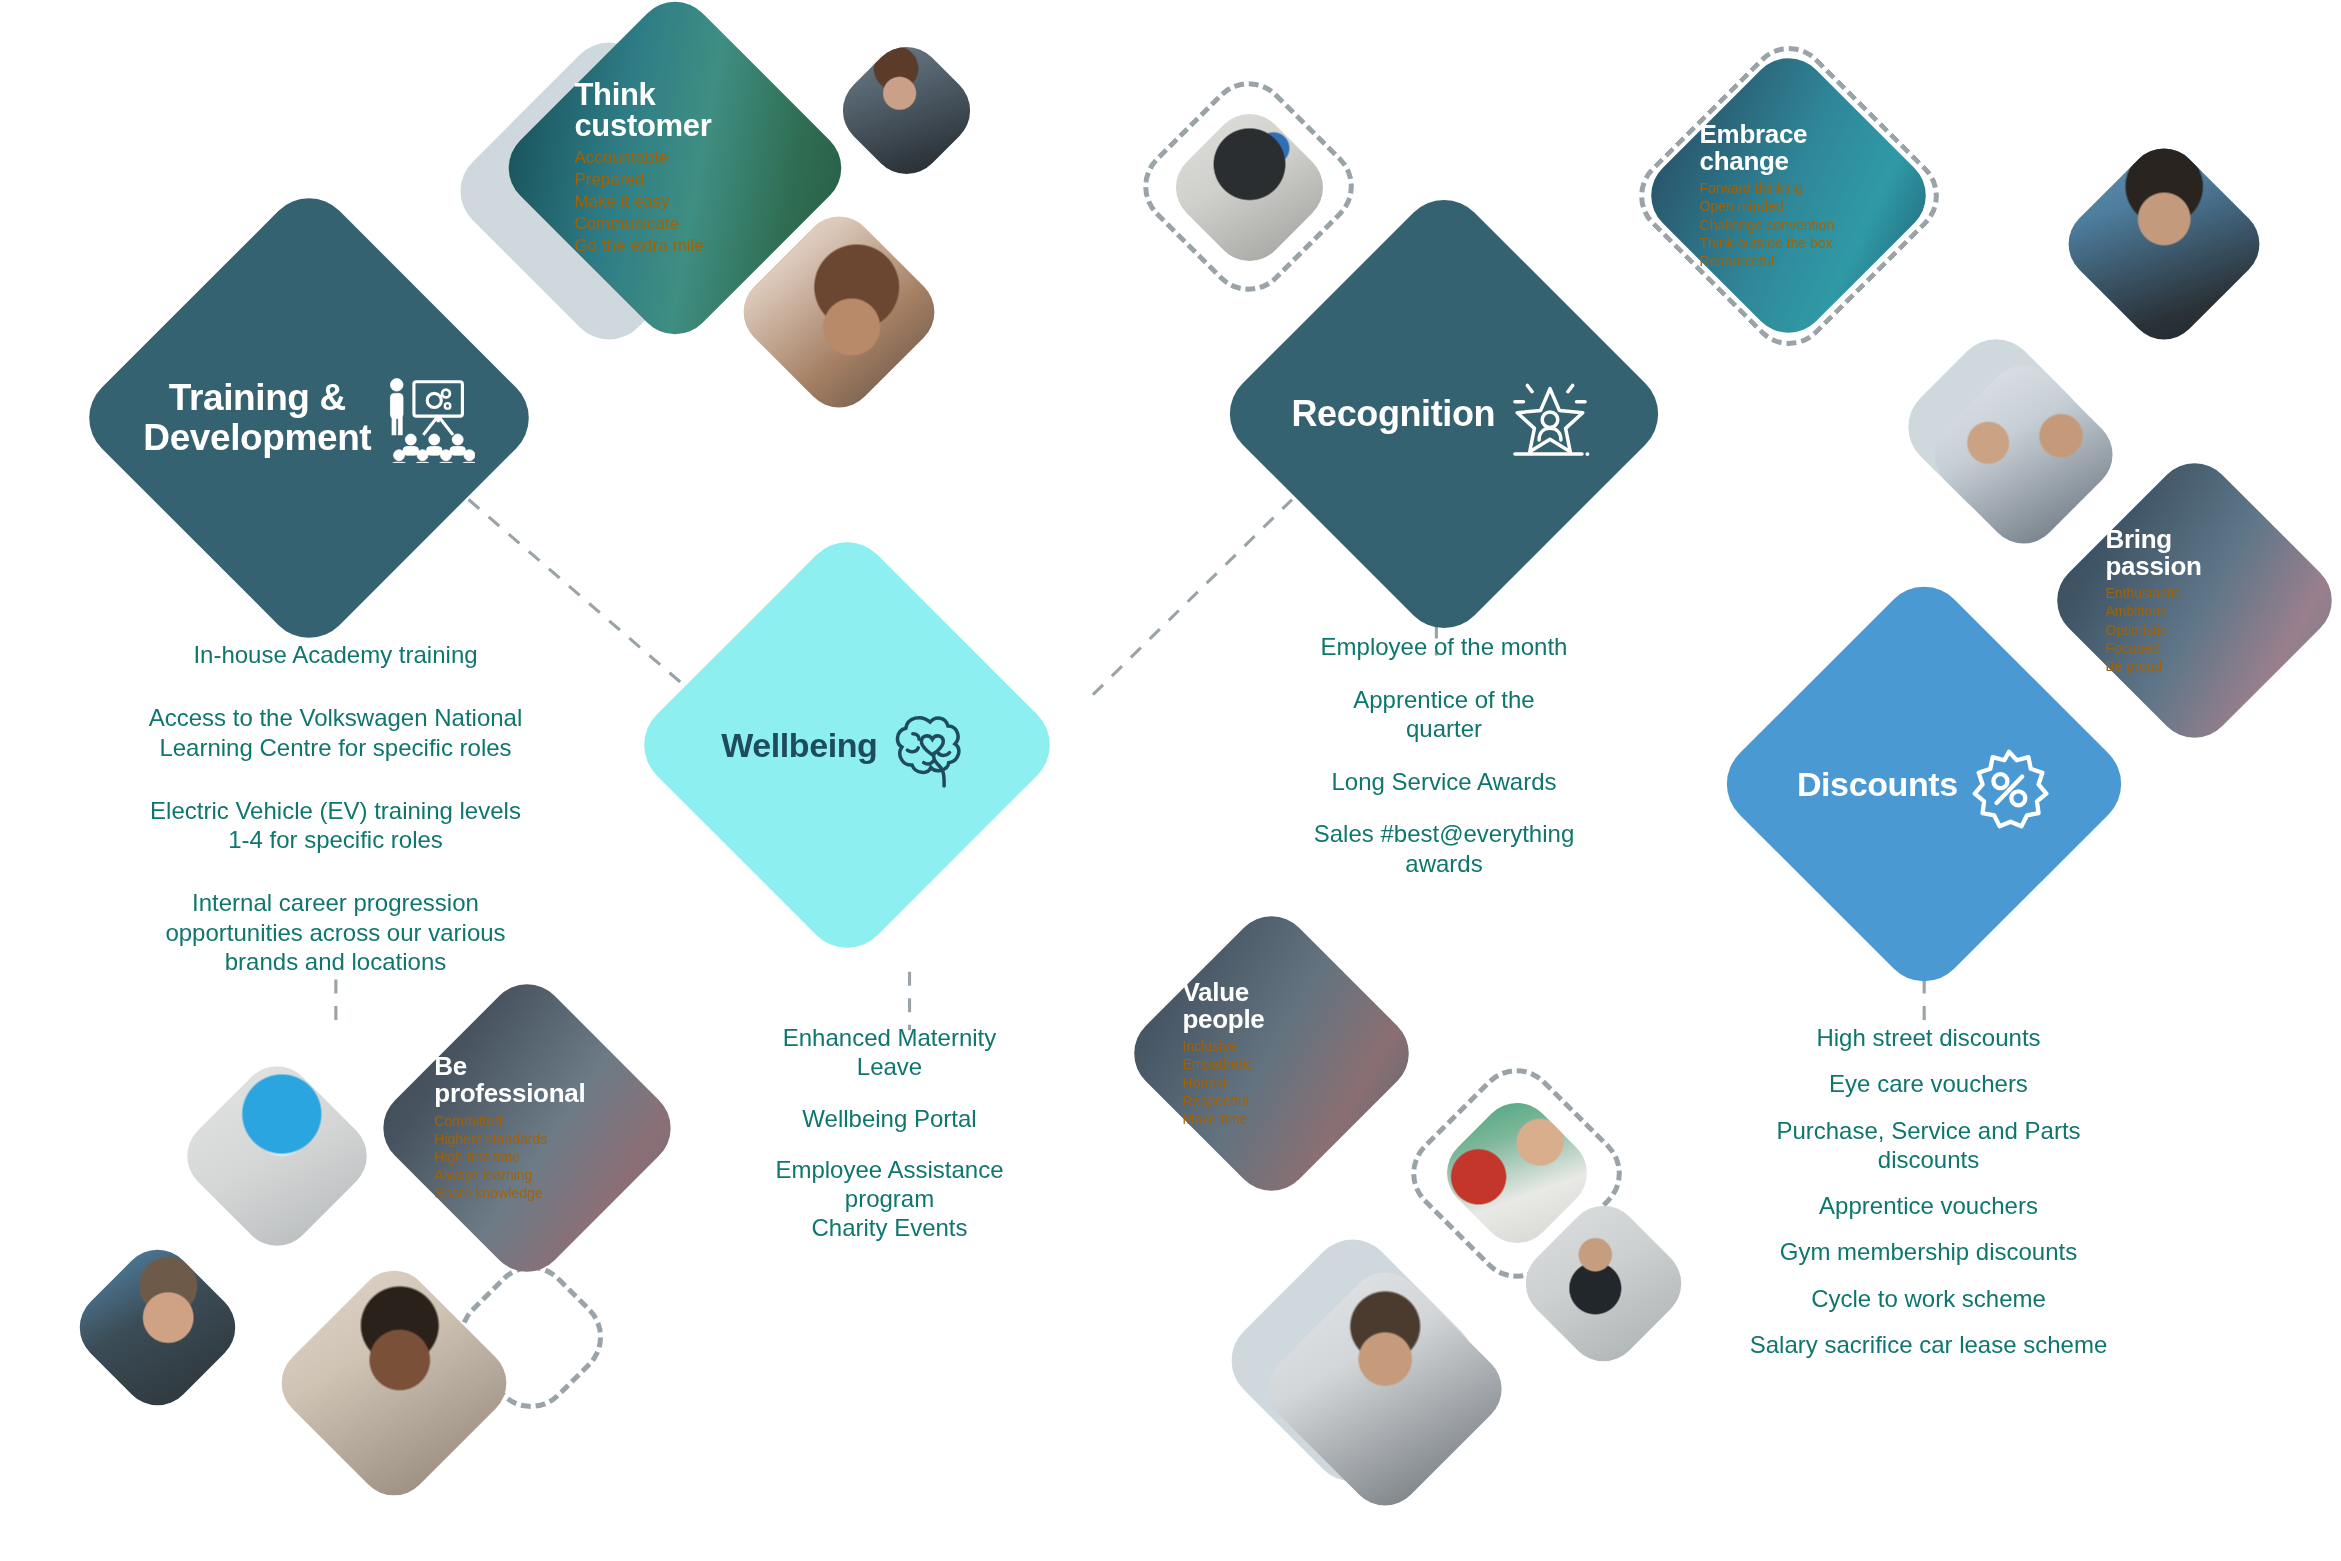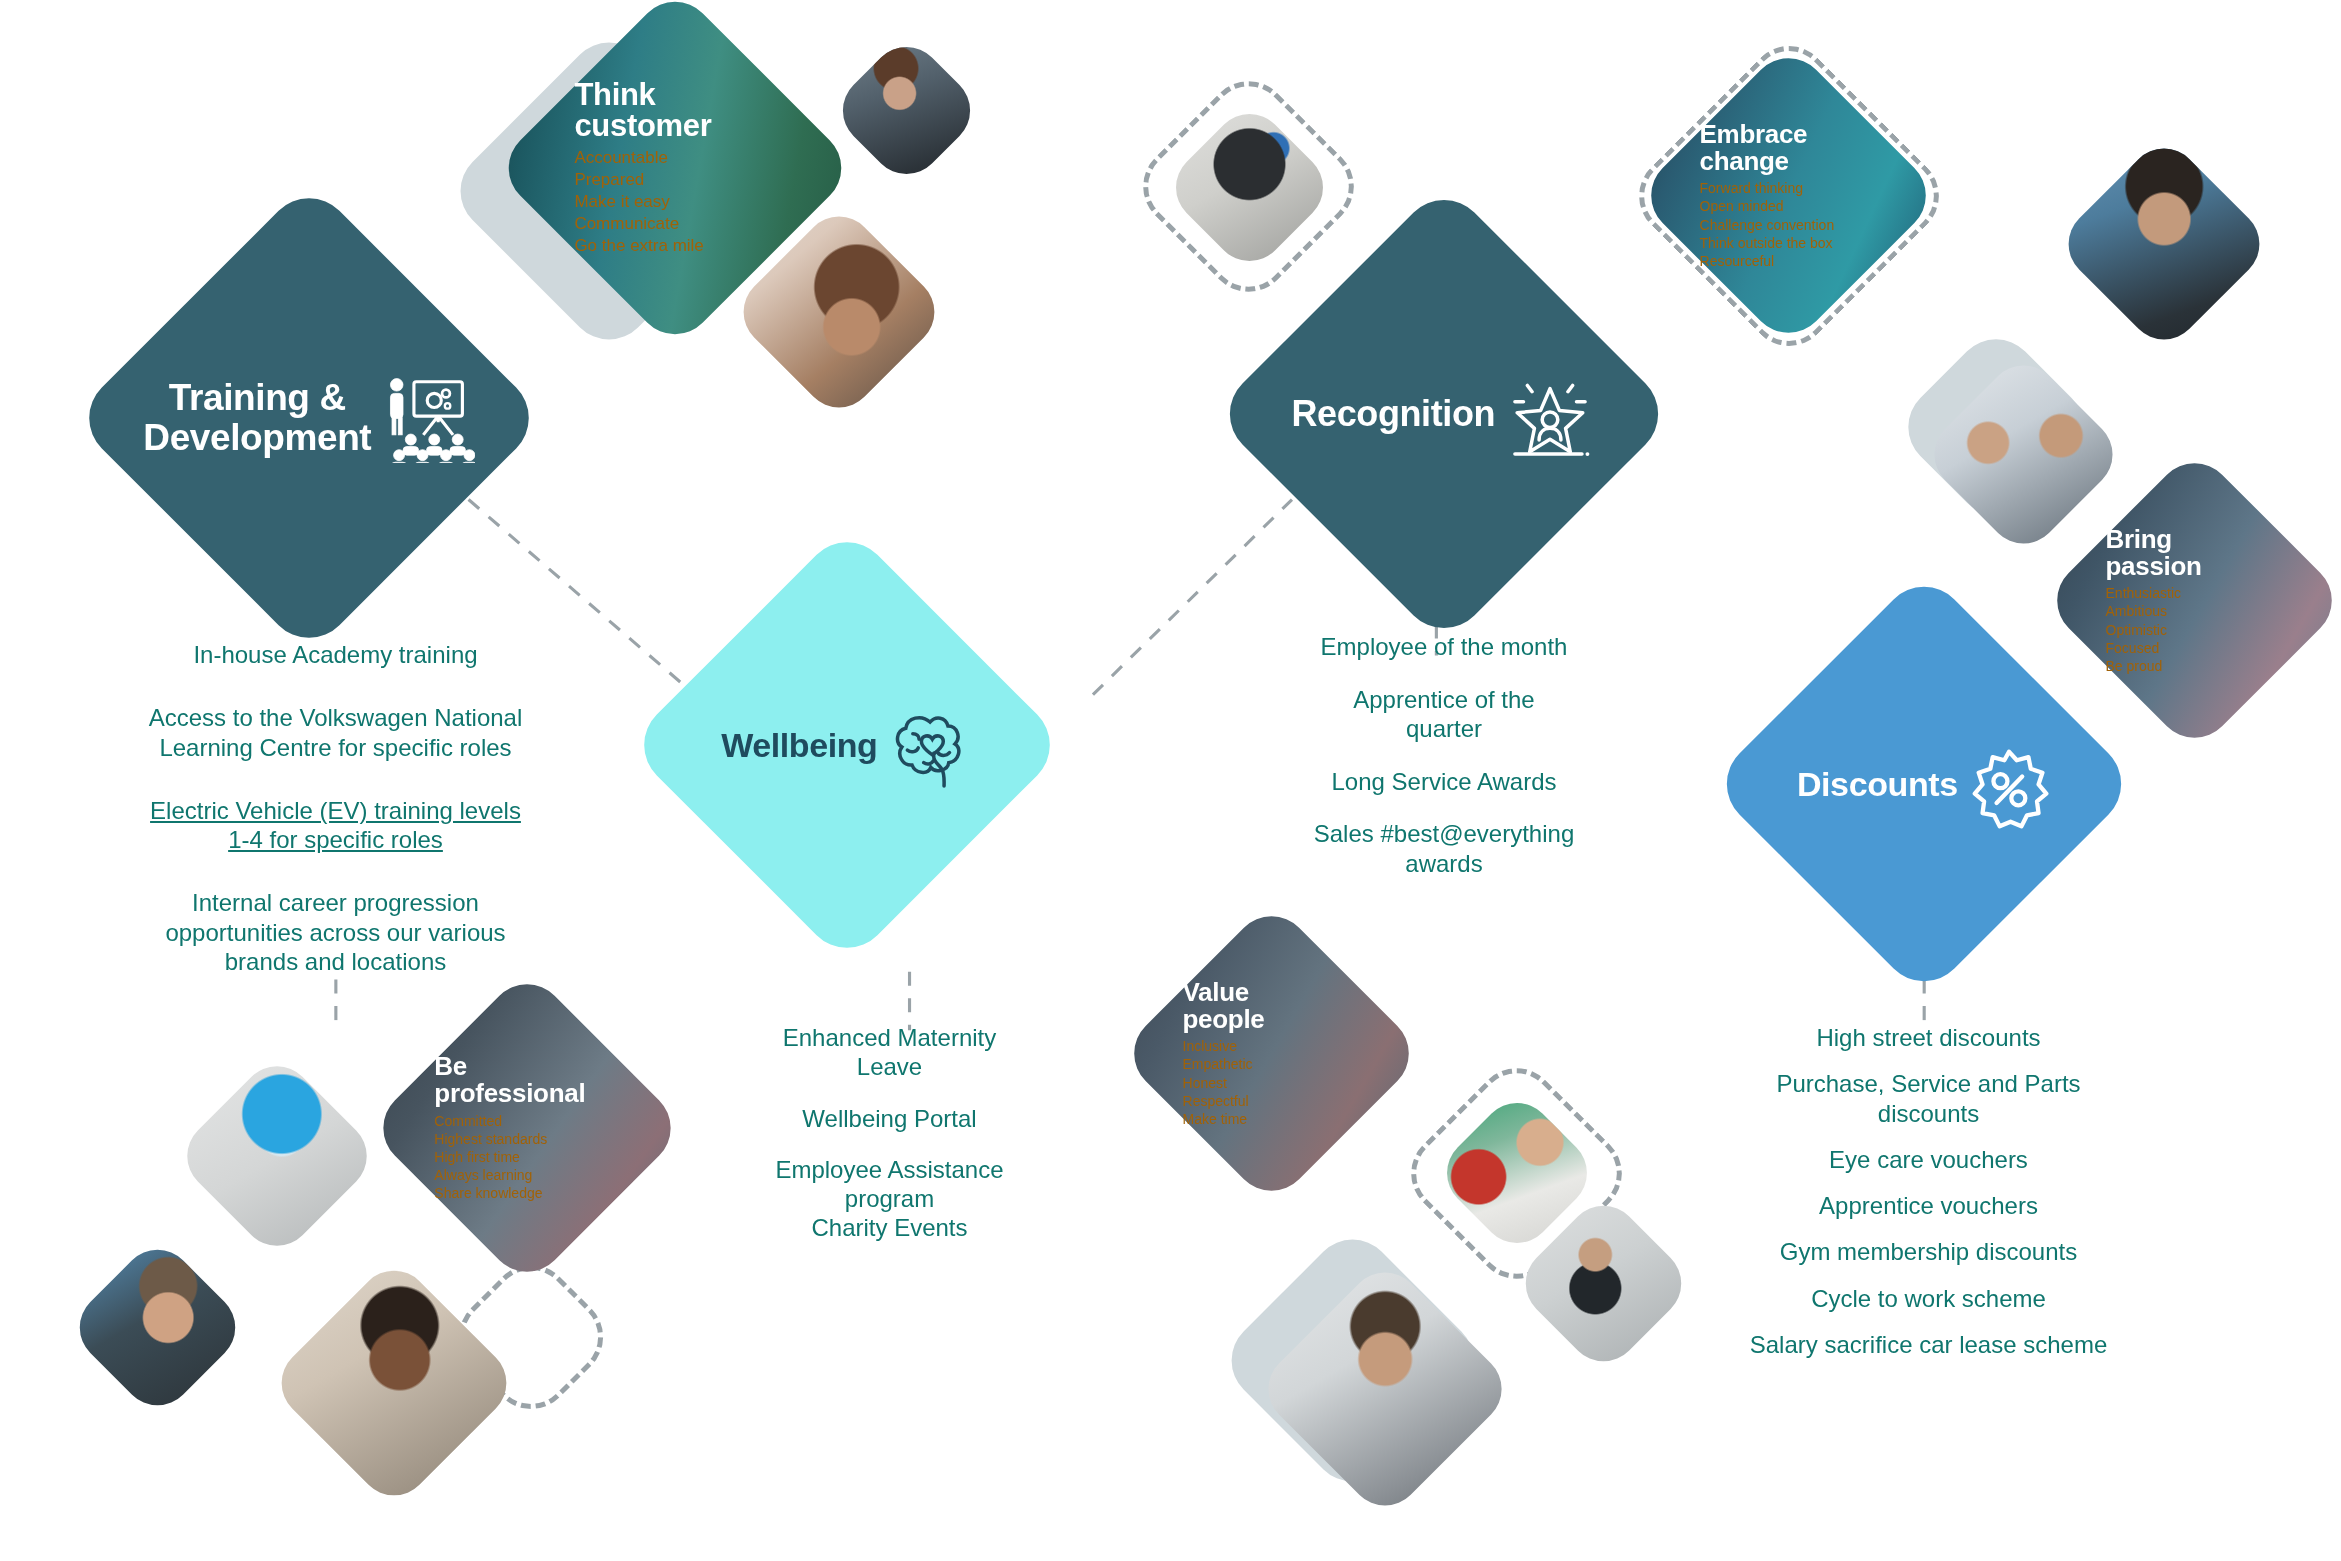--- a/index.html
+++ b/index.html
@@ -317,21 +317,21 @@
           </g>
         </svg>
       </span>
     </div>
   </div>
 
   <div class="listblk" style="left:78px; top:640px; width:515px; font-size:24px;">
     <div class="li" style="white-space:pre-line;">In-house Academy training</div>
     <div class="li" style="white-space:pre-line; margin-top:34px;">Access to the Volkswagen National
 Learning Centre for specific roles</div>
-    <div class="li" style="white-space:pre-line; margin-top:34px;text-decoration:underline;">Electric Vehicle (EV) training levels
+    <div class="li" style="white-space:pre-line; margin-top:34px;">Electric Vehicle (EV) training levels
 1-4 for specific roles</div>
     <div class="li" style="white-space:pre-line; margin-top:34px;">Internal career progression
 opportunities across our various
 brands and locations</div>
   </div>
 
   <div class="pillar" style="left:691px; top:589px; width:312px; height:312px;">
     <div class="shape" style="background:#8defef;"></div>
     <div class="content">
       <div class="title" style="color:#1f4b5e; font-size:34px;">
@@ -402,23 +402,23 @@
           <circle cx="43" cy="44" r="9"></circle>
           <circle cx="66" cy="66" r="9"></circle>
           <path d="M71 38 L38 72"></path>
         </svg>
       </span>
     </div>
   </div>
 
   <div class="listblk" style="left:1663px; top:1023px; width:531px; font-size:24px;">
     <div class="li" style="white-space:pre-line;">High street discounts</div>
+    <div class="li" style="white-space:pre-line; margin-top:17px;">Eye care vouchers</div>
     <div class="li" style="white-space:pre-line; margin-top:17px;">Purchase, Service and Parts
 discounts</div>
-    <div class="li" style="white-space:pre-line; margin-top:17px;">Eye care vouchers</div>
     <div class="li" style="white-space:pre-line; margin-top:17px;">Apprentice vouchers</div>
     <div class="li" style="white-space:pre-line; margin-top:17px;">Gym membership discounts</div>
     <div class="li" style="white-space:pre-line; margin-top:17px;">Cycle to work scheme</div>
     <div class="li" style="white-space:pre-line; margin-top:17px;">Salary sacrifice car lease scheme</div>
   </div>
 
 </div>
 
 
 </body></html>

